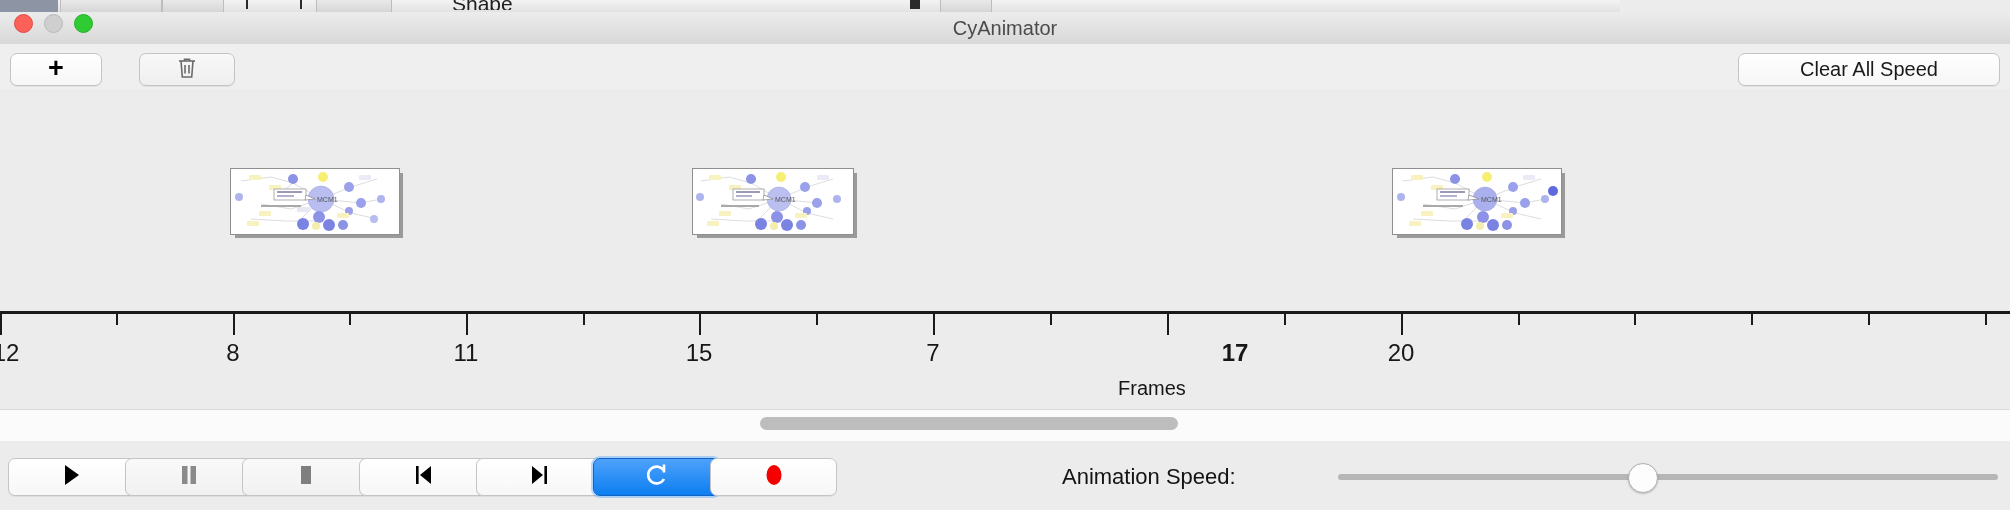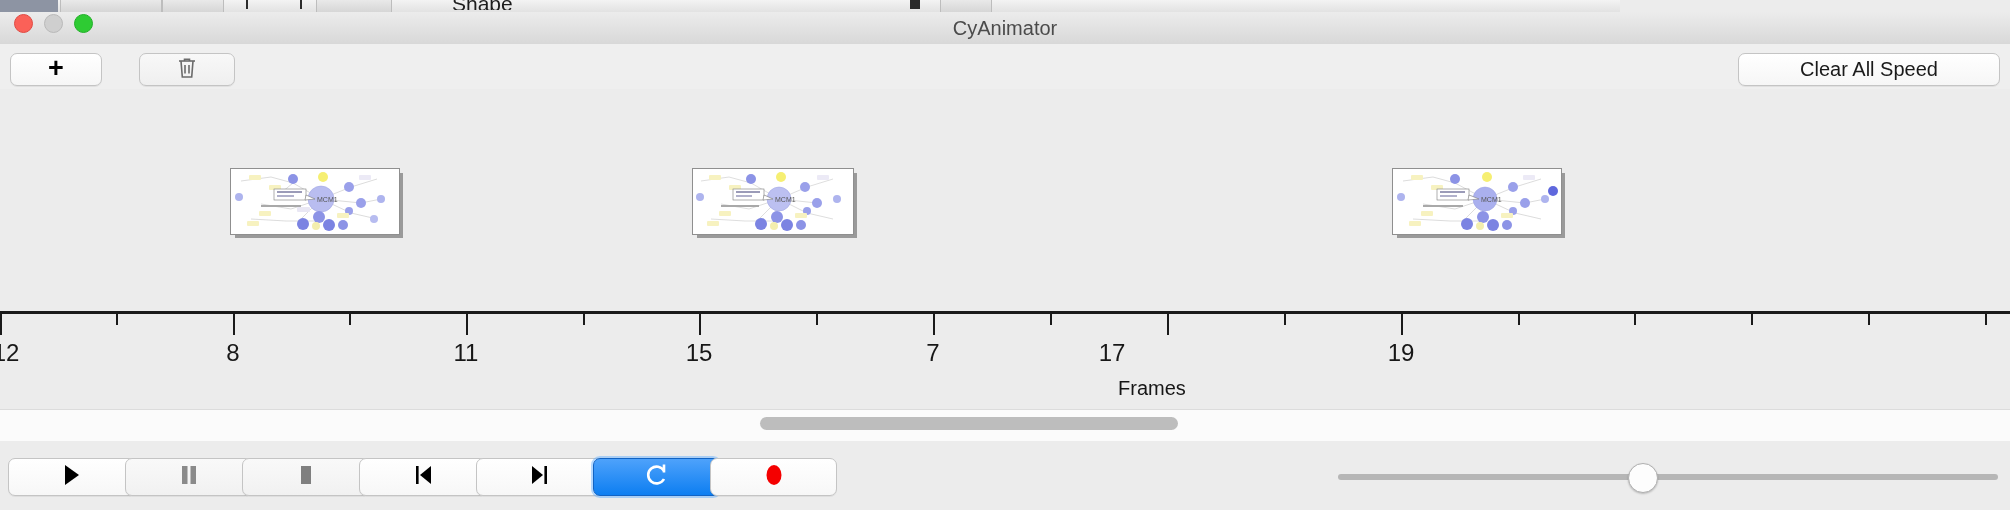--- a/index.html
+++ b/index.html
@@ -286,22 +286,22 @@
     <div class="tick minor" style="left:1634px;"></div>
     <div class="tick minor" style="left:1751px;"></div>
     <div class="tick minor" style="left:1868px;"></div>
     <div class="tick minor" style="left:1985px;"></div>
 
     <div class="tick-label" style="left:6px;">12</div>
     <div class="tick-label" style="left:233px;">8</div>
     <div class="tick-label" style="left:466px;">11</div>
     <div class="tick-label" style="left:699px;text-align:center;">15</div>
     <div class="tick-label" style="left:933px;">7</div>
-    <div class="tick-label" style="left:1112px;">17</div>
-    <div class="tick-label" style="left:1401px;">19</div>
+    <div class="tick-label" style="left:1235px;font-weight:bold;">17</div>
+    <div class="tick-label" style="left:1401px;">20</div>
 
     <div class="axis-title">
       <span style="display:inline-block;margin-left:1118px;">Frames</span>
     </div>
   </div>
 
   <div class="hscroll-track">
     <div class="hscroll-thumb" style="top:7px;"></div>
   </div>
 
@@ -360,16 +360,17 @@
   </div>
 
   <div class="cbtn" style="left:710px;">
     <span>
       <svg width="22" height="26" viewBox="0 0 22 26">
           <ellipse cx="11" cy="13" rx="7.5" ry="10" fill="#f40000"></ellipse>
         </svg>
     </span>
   </div>
 
+  <div class="speed-label">Animation Speed:</div>
   <div class="slider-track"></div>
   <div class="slider-thumb"></div>
 
 </div>
 
 </body></html>

